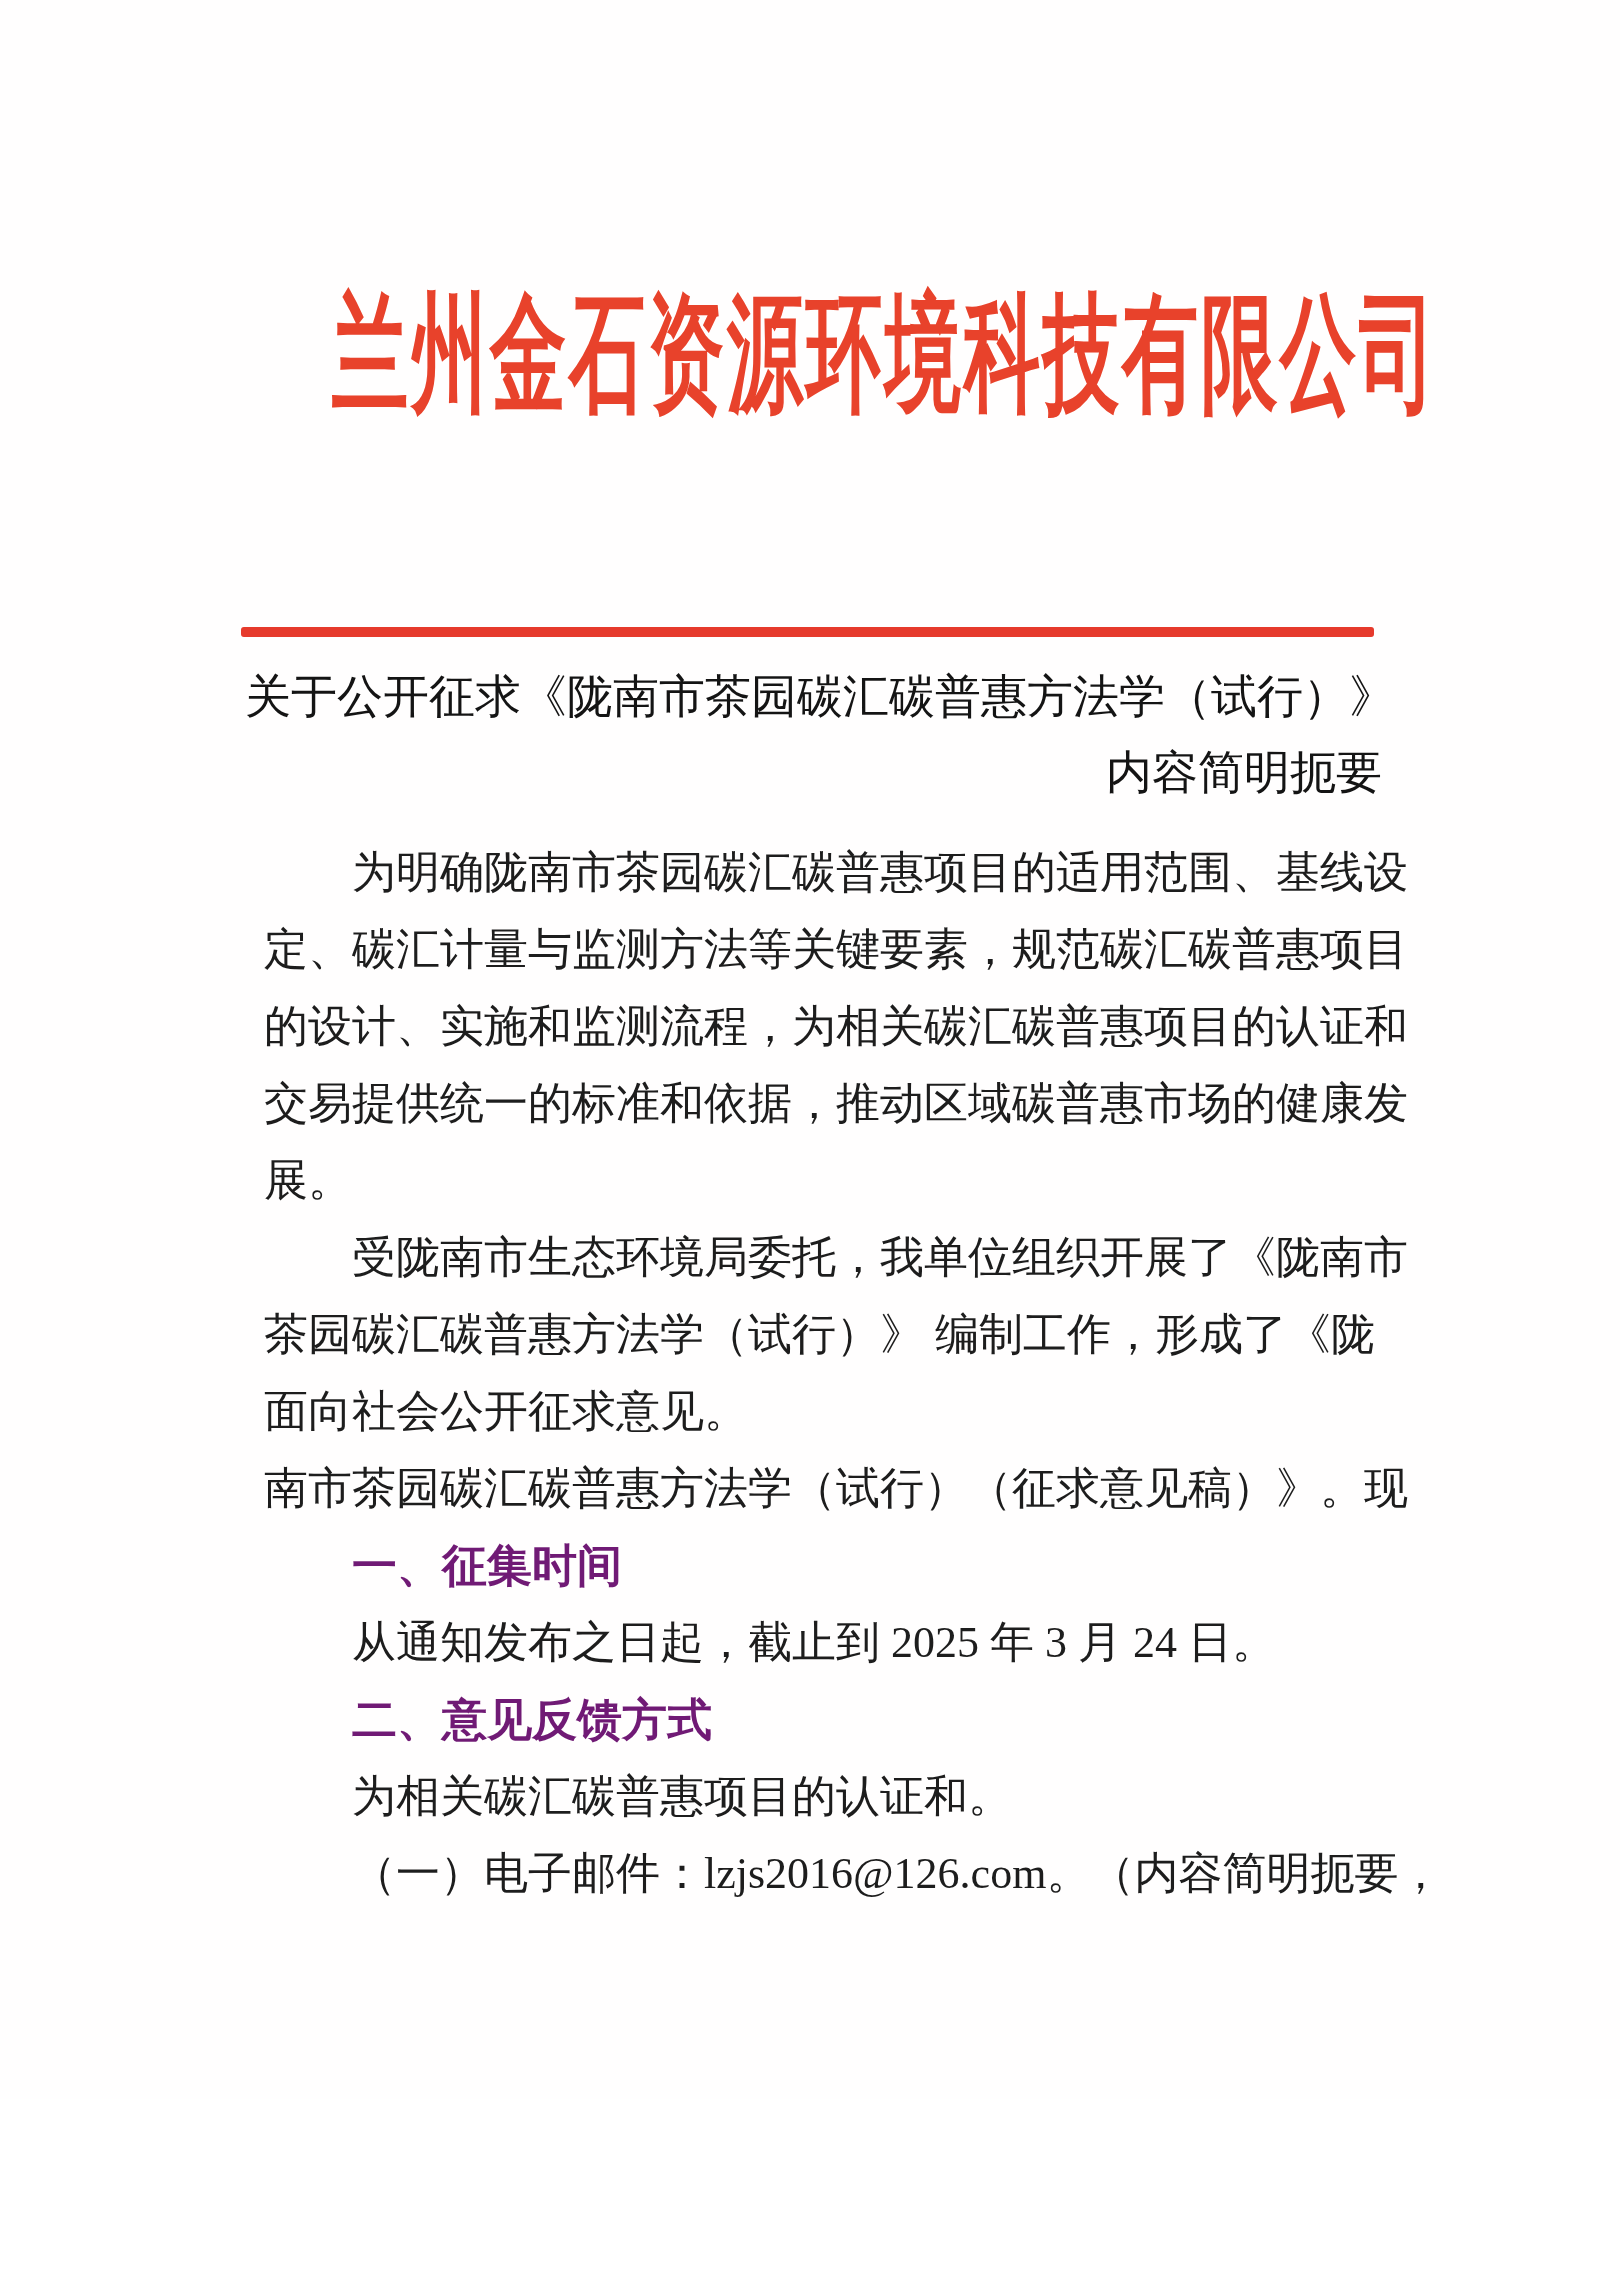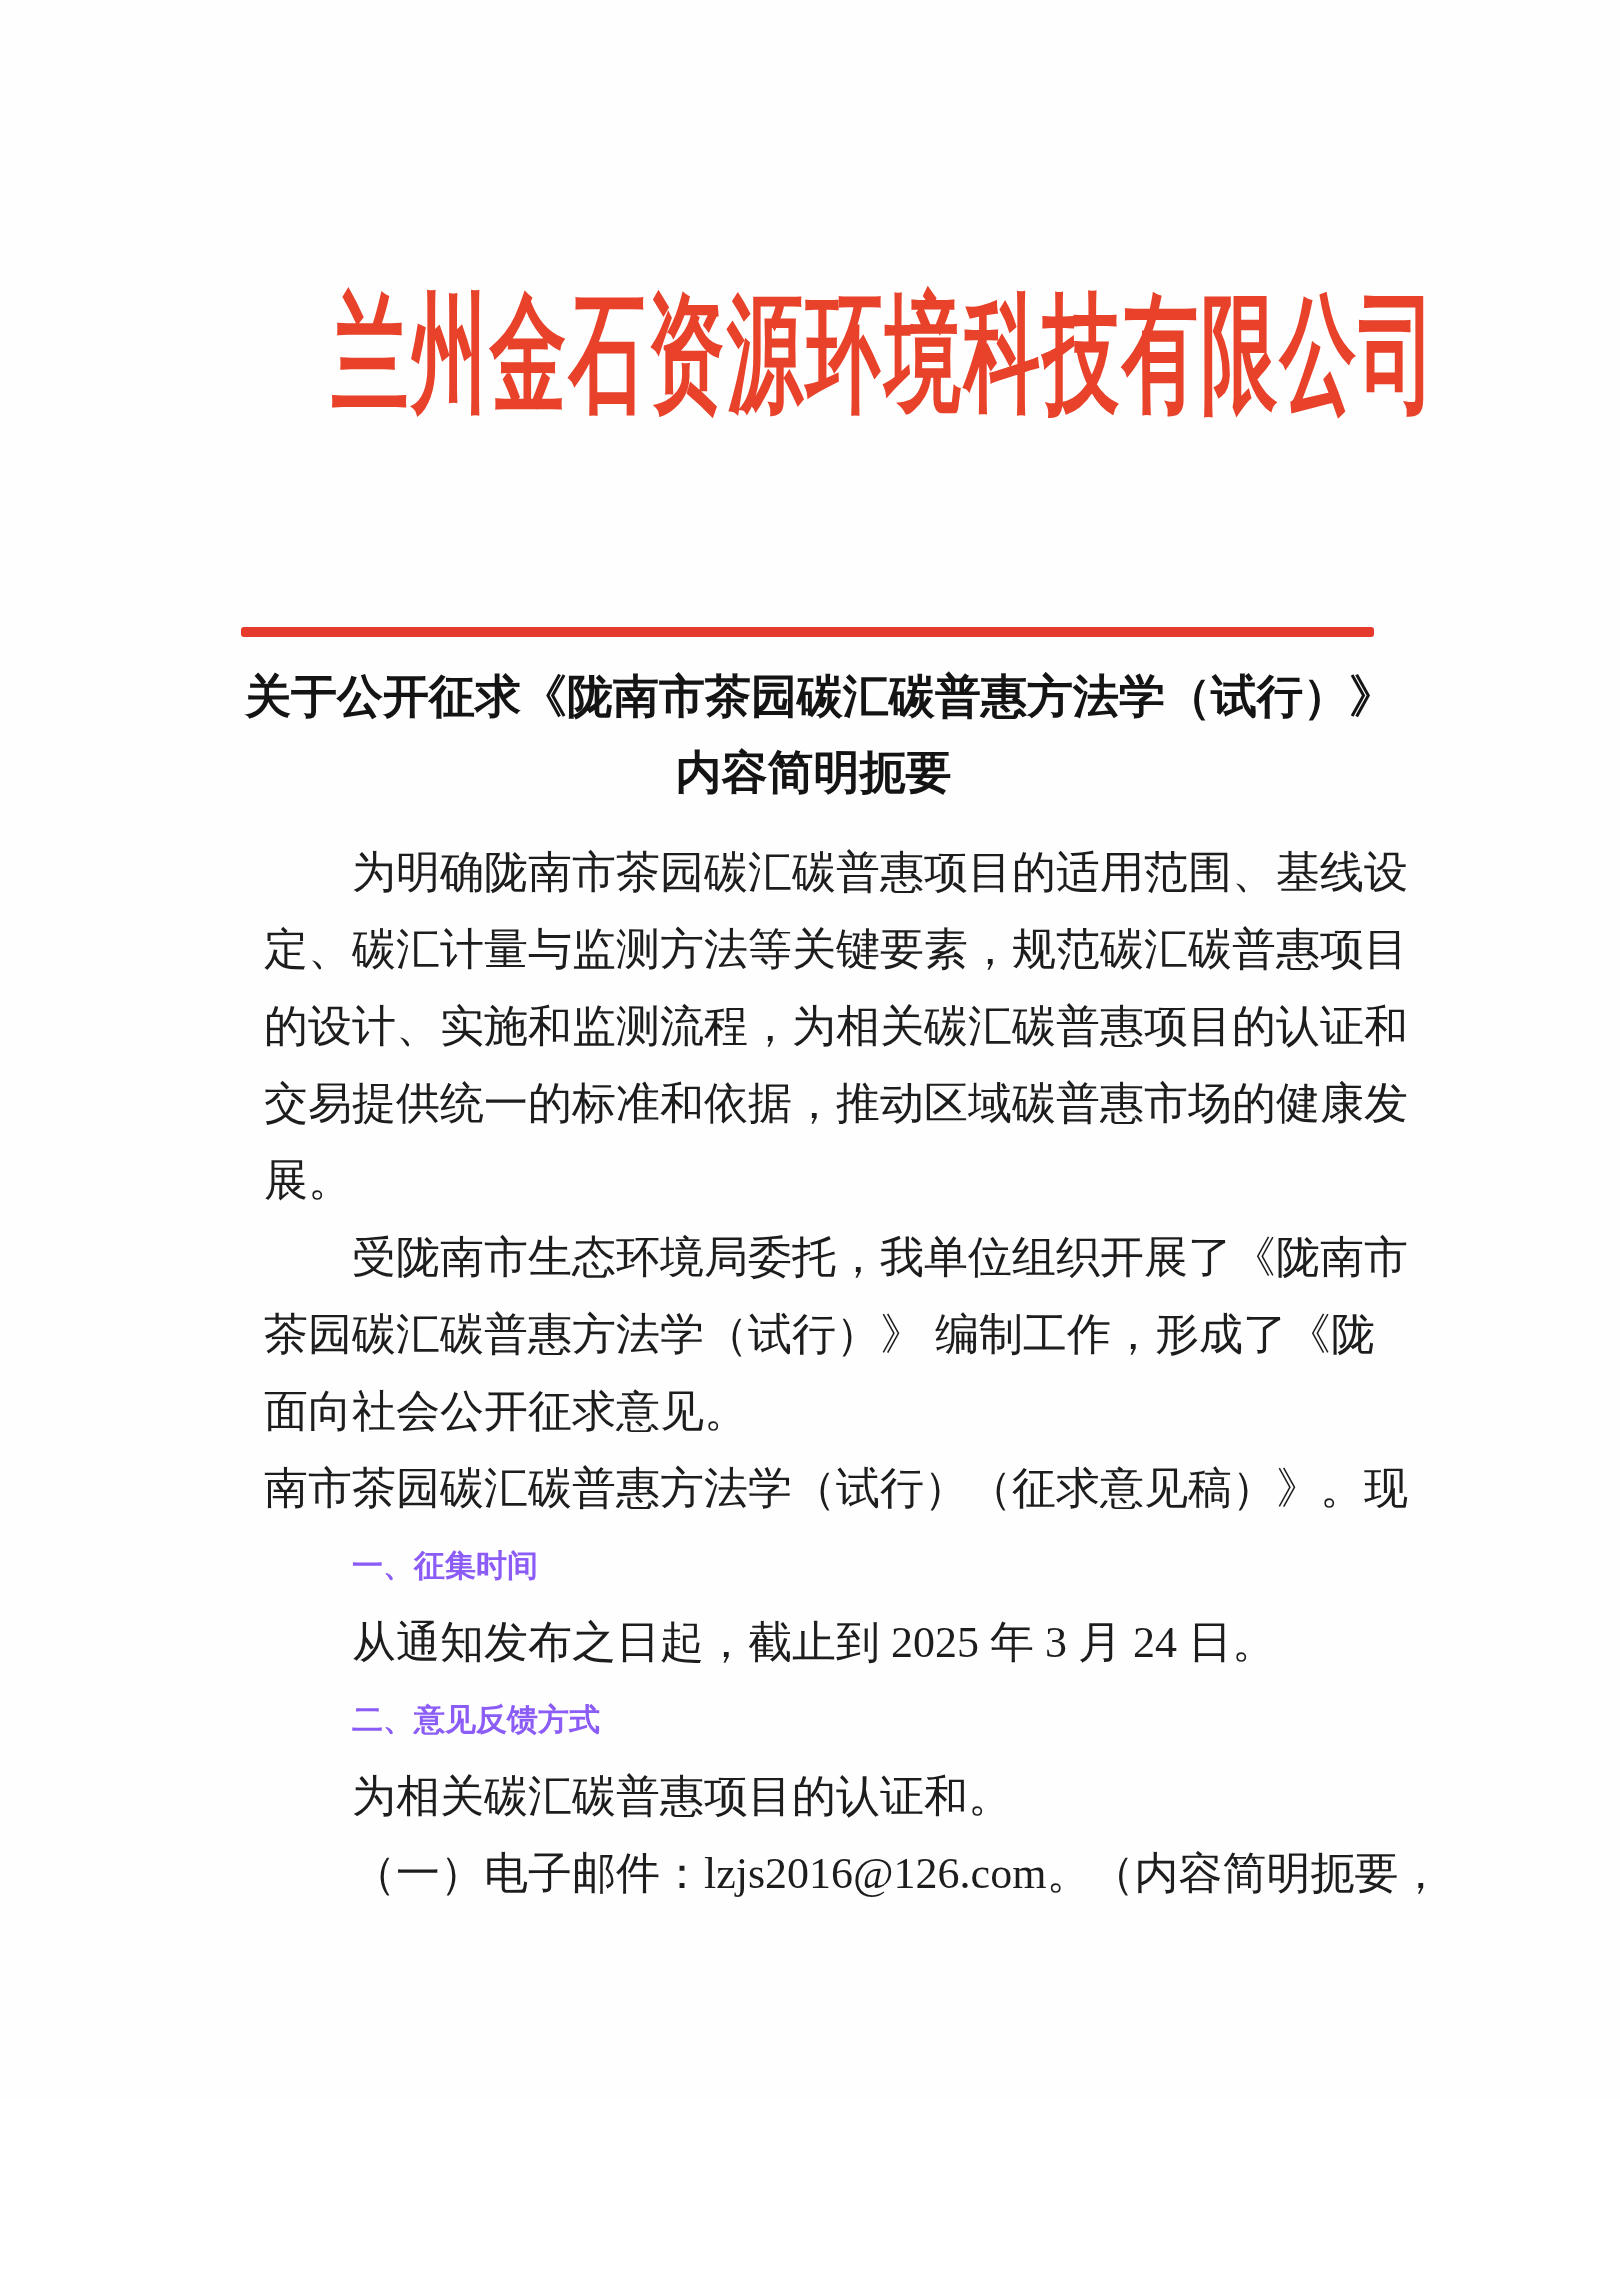--- a/index.html
+++ b/index.html
@@ -41,24 +41,24 @@
     height: 9.8px;
     background: #e63a2c;
     border-radius: 2.9px;
   }
   
   .doc-title {
     position: absolute;
     top: 659px;
     left: 245px;
     width: 1137px;
-    text-align: center;
+    text-align: right;
     color: #141414;
     font-family: "Liberation Serif", serif;
-    font-weight: 700;
+    font-weight: 400;
     font-size: 46px;
     line-height: 76px;
     letter-spacing: 0px;
     white-space: nowrap;
   }
   
   .body-col {
     position: absolute;
     top: 834px;
     left: 264px;
@@ -71,22 +71,22 @@
   }
   .line {
     height: 77px;
   }
   .indent {
     padding-left: 88px;
   }
   .heading {
     font-family: "Liberation Sans", sans-serif;
     font-weight: 700;
-    font-size: 31px;
-    color: #8b5cf6;
+    font-size: 45px;
+    color: #701a75;
   }
 </style>
 </head>
 <body>
 
 <div class="page">
 
   <div class="letterhead">兰州金石资源环境科技有限公司</div>
 
   <div class="red-rule"></div>

